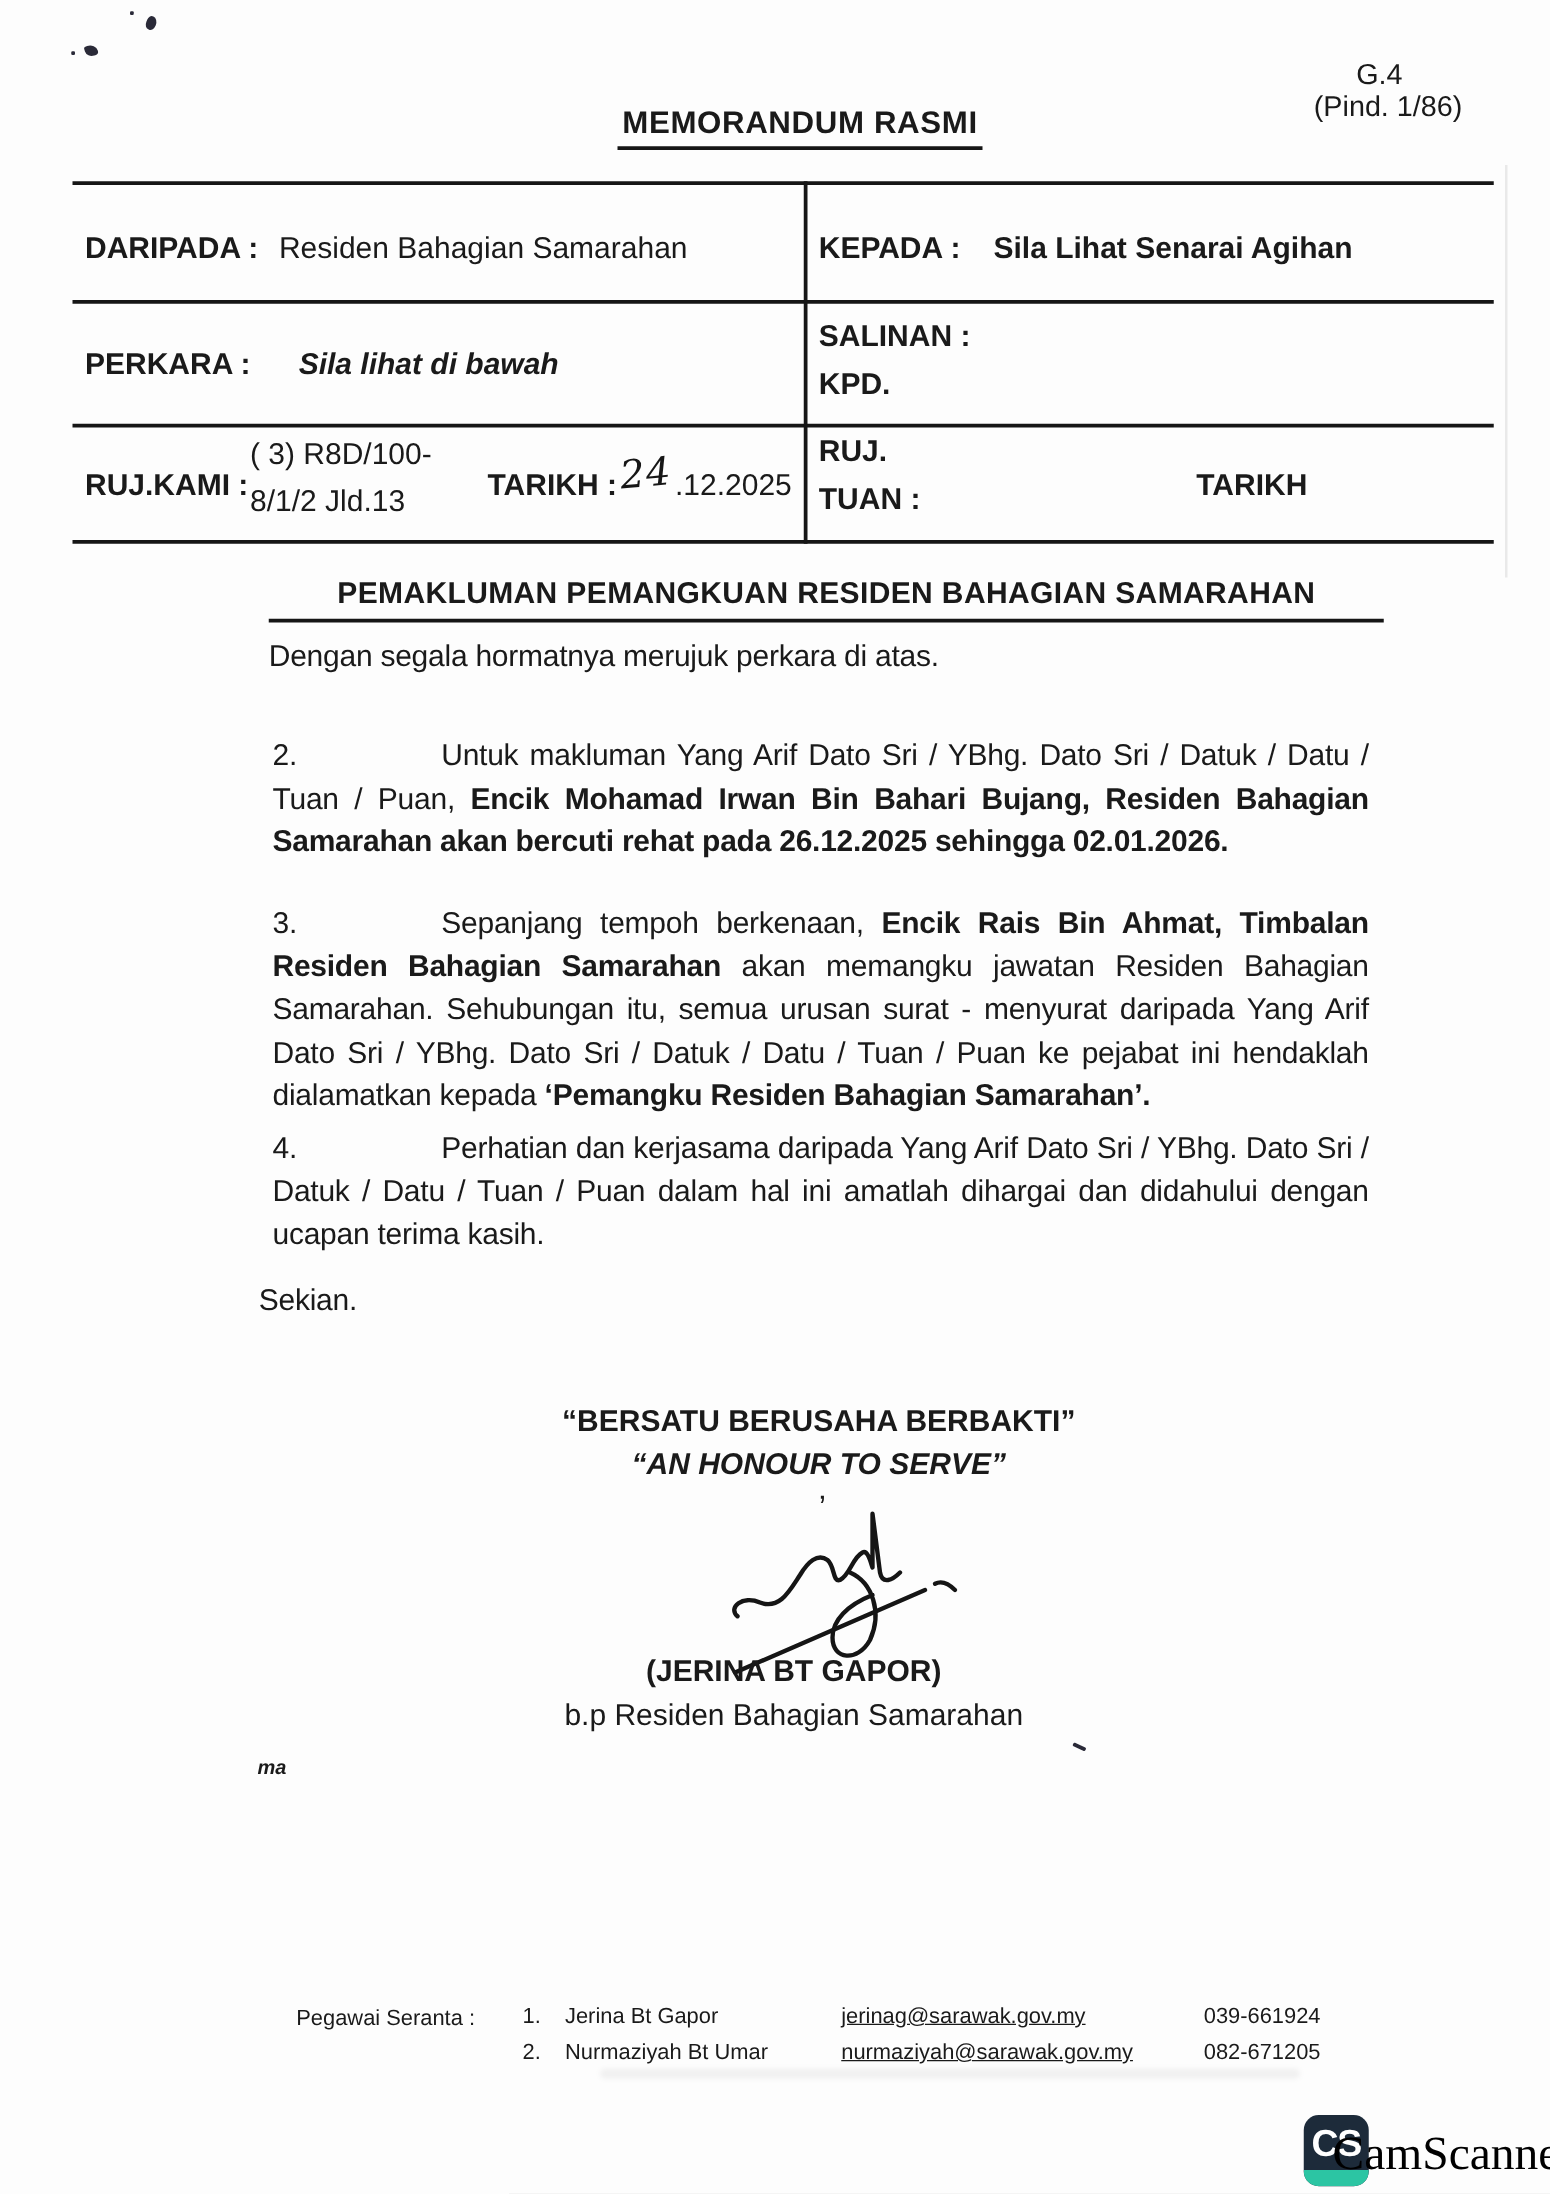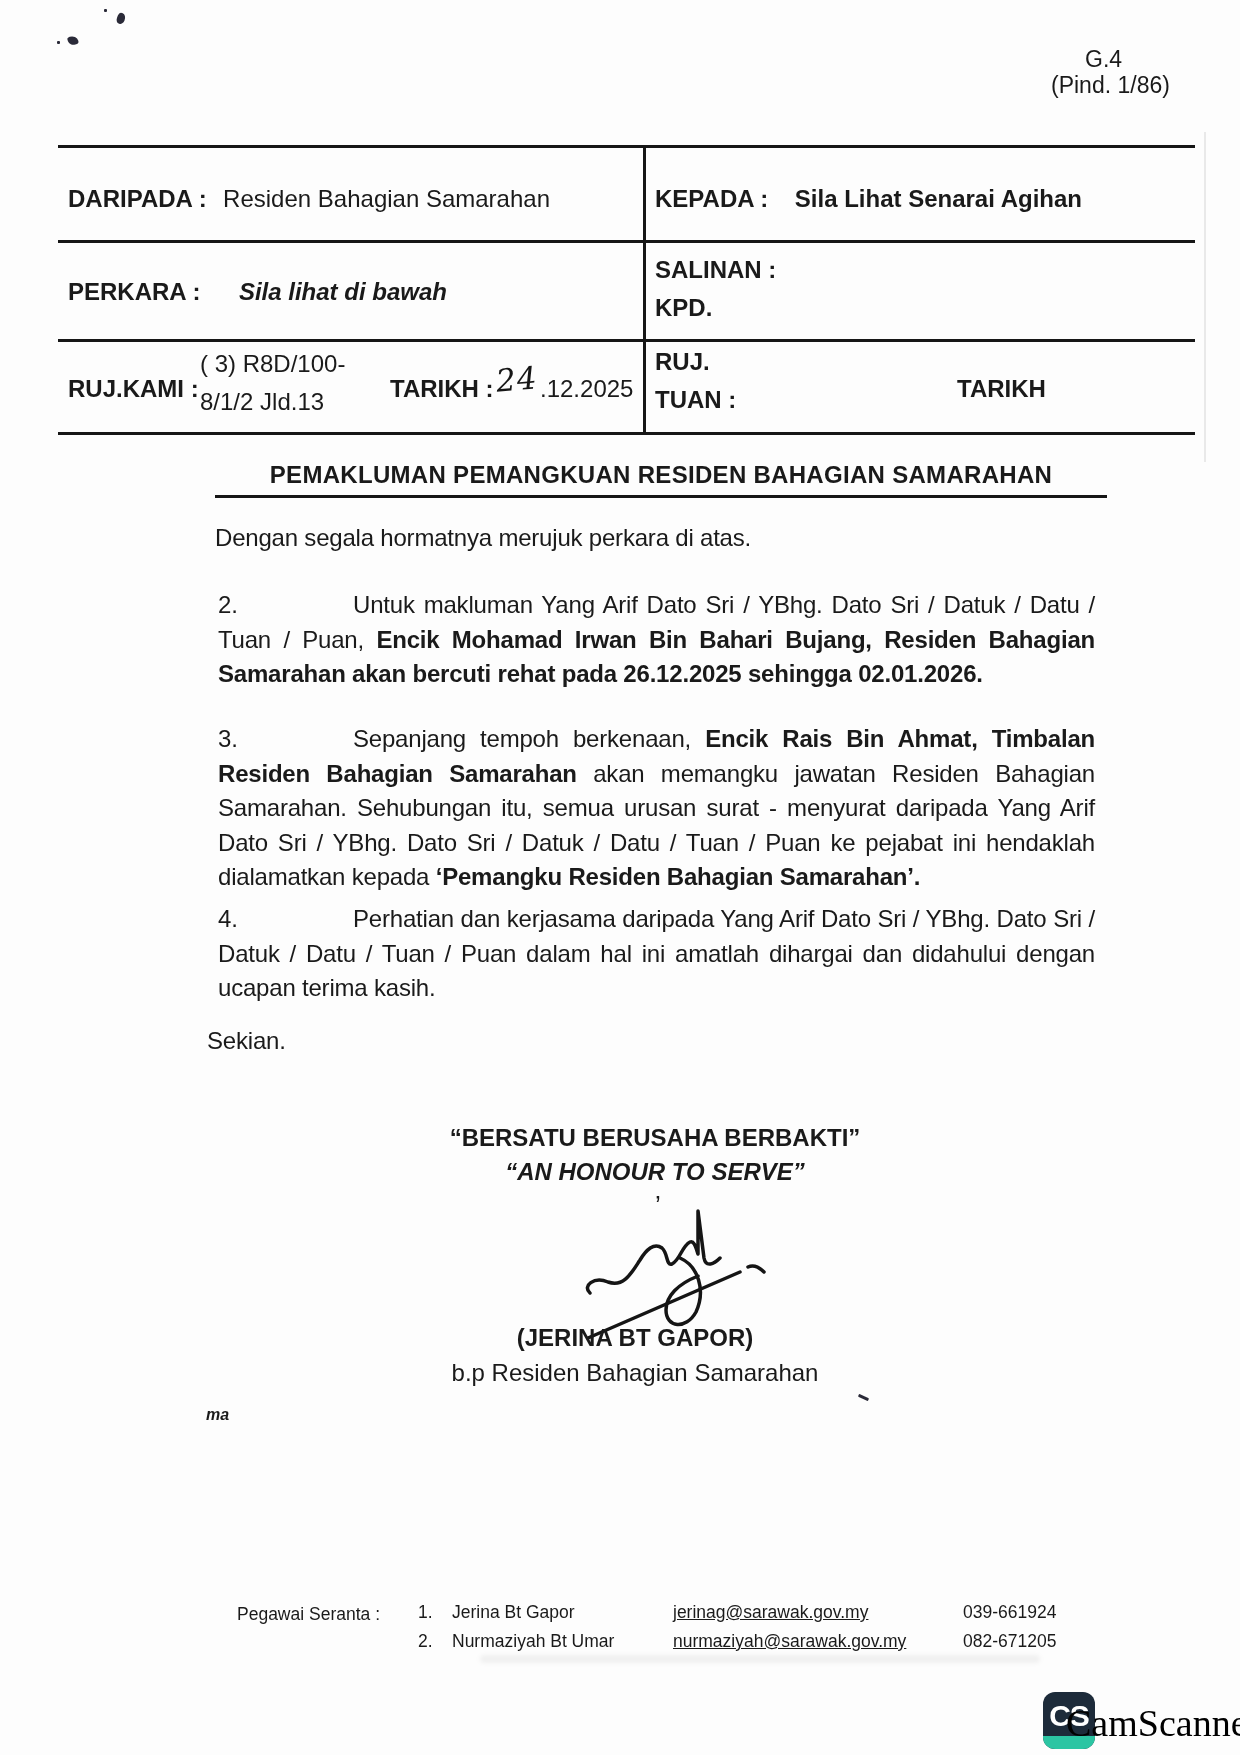--- a/index.html
+++ b/index.html
@@ -79,20 +79,23 @@
 <div class="page">
 
   <div class="speck" style="left:104px; top:9px; width:3px; height:3px;"></div>
   <div class="speck" style="left:117px; top:13px; width:8px; height:11px; transform:rotate(22deg); border-radius:40% 60% 50% 50%;"></div>
   <div class="speck" style="left:68px; top:36px; width:10px; height:9px; transform:rotate(-18deg); border-radius:20% 70% 30% 60%;"></div>
   <div class="speck" style="left:57px; top:41px; width:3px; height:3px;"></div>
 
   <div class="abs form-code" style="left:1085px; top:46px;">G.4</div>
   <div class="abs form-code" style="left:1013px; top:72px;margin-left:38px;">(Pind. 1/86)</div>
 
+  <div class="abs title-wrap">
+    <span>MEMORANDUM RASMI</span>
+  </div>
 
   <div class="abs memo-table">
     <div class="tline h" style="top:0;"></div>
     <div class="tline h" style="top:95px;"></div>
     <div class="tline h" style="top:194px;"></div>
     <div class="tline h" style="bottom:0;"></div>
     <div class="tline v"></div>
 
     <div class="abs" style="left:10px; top:40px; white-space:nowrap;">
       <span class="cell-label">DARIPADA :</span>
@@ -119,21 +122,21 @@
 
     <div class="abs cell-label" style="left:597px; top:203px;">RUJ.</div>
     <div class="abs cell-label" style="left:597px; top:241px;">TUAN :</div>
     <div class="abs cell-label" style="left:899px; top:230px;">TARIKH</div>
   </div>
 
   <div class="edge-shadow" style="left:1204px; top:132px; width:2px; height:330px;"></div>
 
   <div class="abs subject">PEMAKLUMAN PEMANGKUAN RESIDEN BAHAGIAN SAMARAHAN</div>
 
-  <div class="abs para" style="left:215px; top:521px;">Dengan segala hormatnya merujuk perkara di atas.</div>
+  <div class="abs para" style="left:215px; top:509px;">Dengan segala hormatnya merujuk perkara di atas.</div>
 
   <div class="abs para p-justify" style="top:588px;">
     <span class="p-num">2.</span><span><span>Untuk makluman Yang Arif Dato Sri / YBhg. Dato Sri / Datuk / Datu / Tuan / Puan, </span><b>Encik Mohamad Irwan Bin Bahari Bujang, Residen Bahagian Samarahan akan bercuti rehat pada 26.12.2025 sehingga 02.01.2026.</b></span>
   </div>
   <div class="abs para p-justify" style="top:722px;">
     <span class="p-num">3.</span><span><span>Sepanjang tempoh berkenaan, </span><b>Encik Rais Bin Ahmat, Timbalan Residen Bahagian Samarahan</b><span> akan memangku jawatan Residen Bahagian Samarahan. Sehubungan itu, semua urusan surat - menyurat daripada Yang Arif Dato Sri / YBhg. Dato Sri / Datuk / Datu / Tuan / Puan ke pejabat ini hendaklah dialamatkan kepada </span><b>‘Pemangku Residen Bahagian Samarahan’.</b></span>
   </div>
   <div class="abs para p-justify" style="top:902px;">
     <span class="p-num">4.</span><span><span>Perhatian dan kerjasama daripada Yang Arif Dato Sri / YBhg. Dato Sri / Datuk / Datu / Tuan / Puan dalam hal ini amatlah dihargai dan didahului dengan ucapan terima kasih.</span></span>
   </div>

